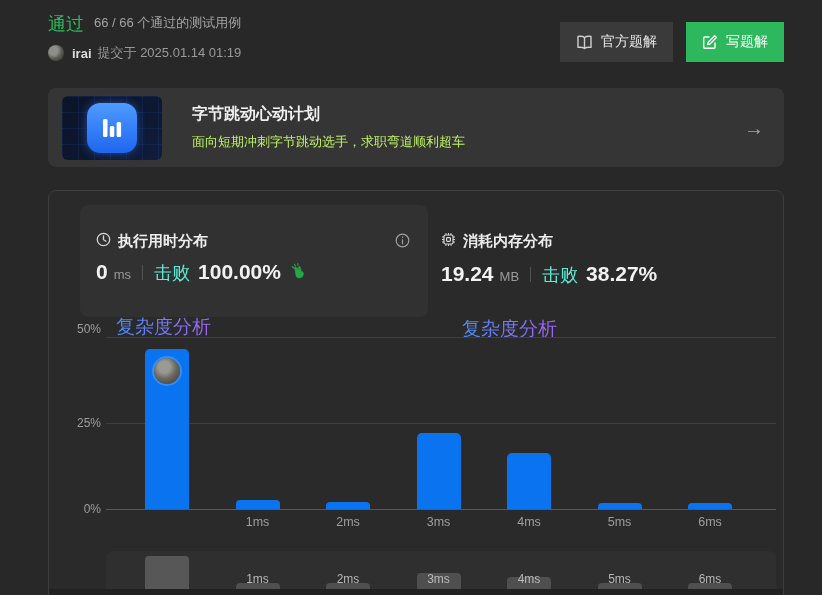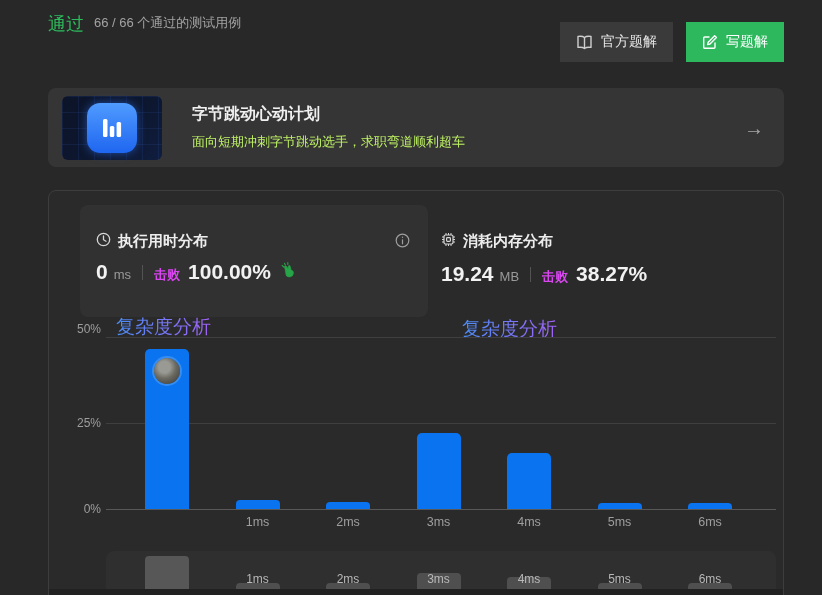--- a/index.html
+++ b/index.html
@@ -77,21 +77,21 @@
     background:#313131; border-radius:8px;
   }
   .panel-title-row { display:flex; align-items:center; position:absolute; left:16px; top:27px; }
   .panel-title { font-size:15px; font-weight:600; color:#ededed; margin-left:7px; }
   .info-icon { position:absolute; right:18px; top:28px; color:#9e9e9e; }
   .value-row { position:absolute; left:16px; display:flex; align-items:baseline; }
   .panel-runtime .value-row { top:55px; }
   .big-val { font-size:21px; font-weight:700; color:#f2f2f2; }
   .unit { font-size:13px; color:#9a9a9a; margin-left:6px; }
   .vdiv { width:1px; height:15px; background:#535353; margin:0 11px; align-self:center; }
-  .beat-label { font-size:13px; color:#d946ef; margin-right:8px;font-weight:bold; }
+  .beat-label { font-size:18px; color:#5eead4; margin-right:8px; }
   .beat-val { font-size:21px; font-weight:700; color:#f2f2f2; }
   .clap { margin-left:8px; align-self:center; }
   .complexity-link {
     font-size:19px; cursor:pointer;
     background:linear-gradient(90deg,#4a8df8,#a162f7);
     -webkit-background-clip:text; background-clip:text; color:transparent;margin-top:16px;
   }
   .panel-runtime .complexity-link { position:absolute; left:36px; top:93px; }
 
   .panel-memory { position:absolute; left:392px; top:14px; width:330px; height:112px; }
@@ -124,20 +124,25 @@
 </style>
 </head>
 <body>
 
 <div class="page">
 
   <div class="header">
     <div class="hrow1">
       <span class="status-label">通过</span>
       <span class="cases-label">66 / 66 个通过的测试用例</span>
+    </div>
+    <div class="hrow2">
+      <span class="avatar"></span>
+      <span class="user-name">irai</span>
+      <span class="submit-meta">提交于 2025.01.14 01:19</span>
     </div>
   </div>
 
   <div class="header-actions">
     <button class="btn btn-official">
       <span>
         <svg width="17" height="15" viewBox="0 0 17 15" fill="none" stroke="#cfcfcf" stroke-width="1.4" stroke-linejoin="round">
           <path d="M8.5 2.5 C7 1.2 4.5 1 2 1.4 V 12.4 C4.5 12 7 12.2 8.5 13.5 C10 12.2 12.5 12 15 12.4 V 1.4 C12.5 1 10 1.2 8.5 2.5 Z"></path>
           <line x1="8.5" y1="2.7" x2="8.5" y2="13.2"></line>
         </svg>

